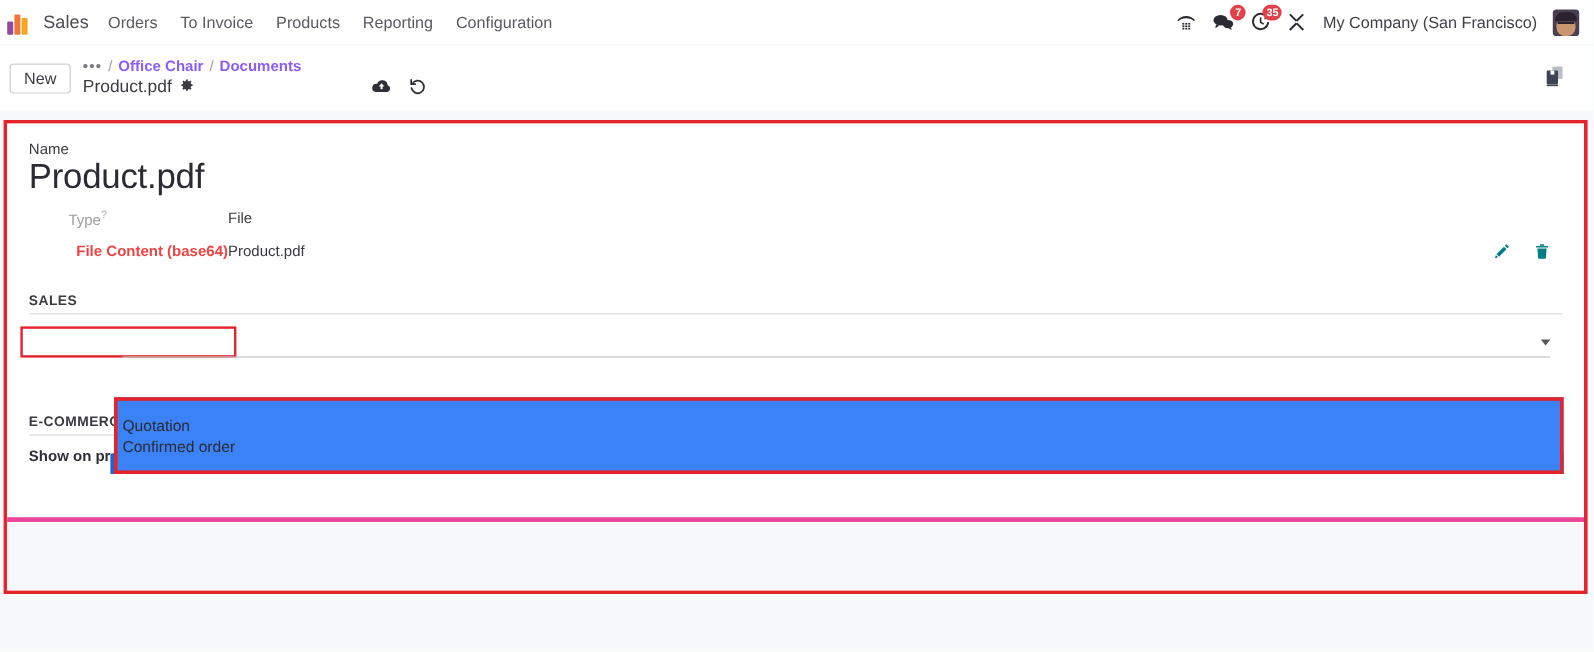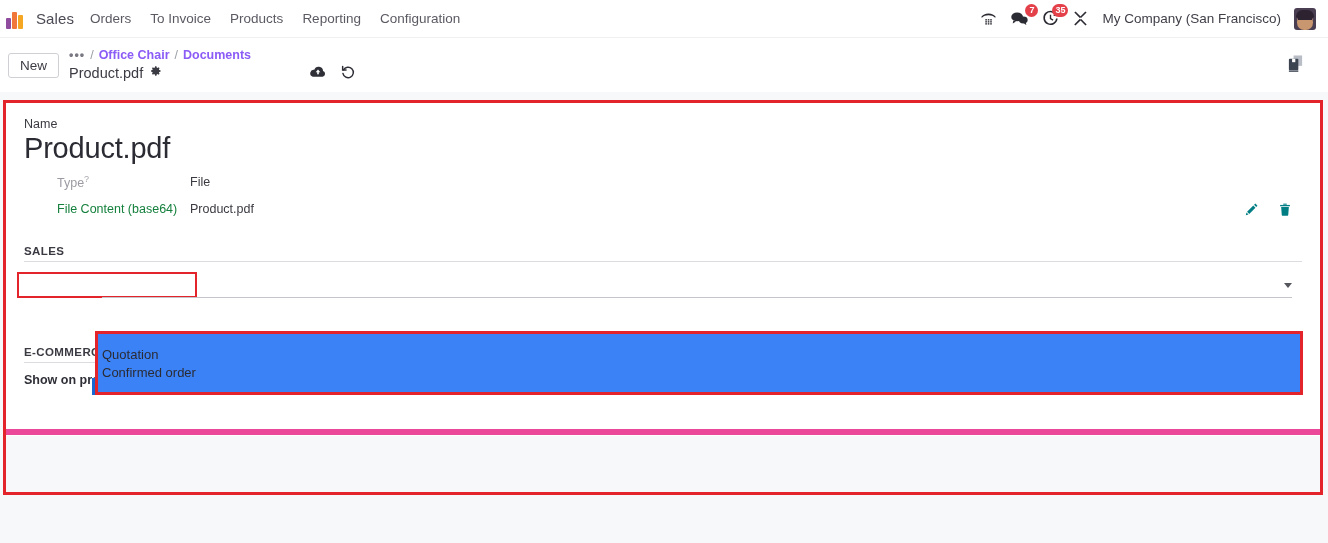--- a/index.html
+++ b/index.html
@@ -202,21 +202,21 @@
     box-sizing: border-box;
     background: #ffffff;
   }
   .sheet-inner {
     position: absolute;
     left: 0; top: 0; right: 0;
     height: 332px;
     background: #ffffff;
     padding: 14px 18px 0 18px;
     box-sizing: border-box;
-    border-bottom: 6px solid #ec4899;
+    border-bottom: 4px solid #ec4899;
   }
   .footer-strip {
     position: absolute;
     left: 0;
     top: 333px;
     right: 0;
     bottom: 0;
     background: #f7f8f9;
   }
 
@@ -240,21 +240,21 @@
     margin-bottom: 3px;
     position: relative;
   }
   .lbl {
     width: 133px;
     flex: 0 0 133px;
     font-size: 12.5px;
     margin-left: 33px;
   }
   .lbl.muted { color: #9b9ba3; }
-  .lbl.bold { font-weight: normal; color: #15803d; }
+  .lbl.bold { font-weight: bold; color: #ef4444; text-align: right; }
   .help-sup {
     font-size: 9px;
     vertical-align: super;
     color: #a6a6ae;
   }
   .val {
     font-size: 12.5px;
     color: #3a3a42;
   }
   .row-icons {

